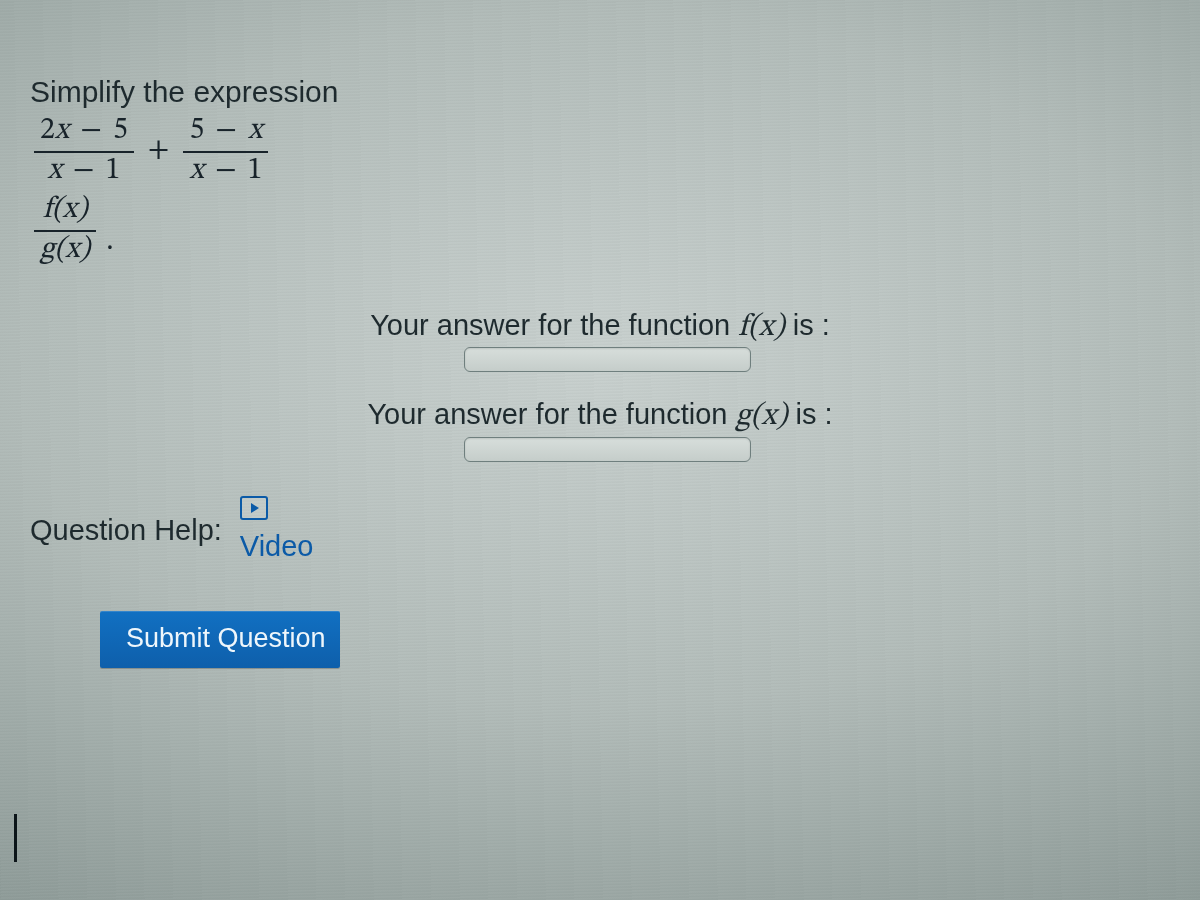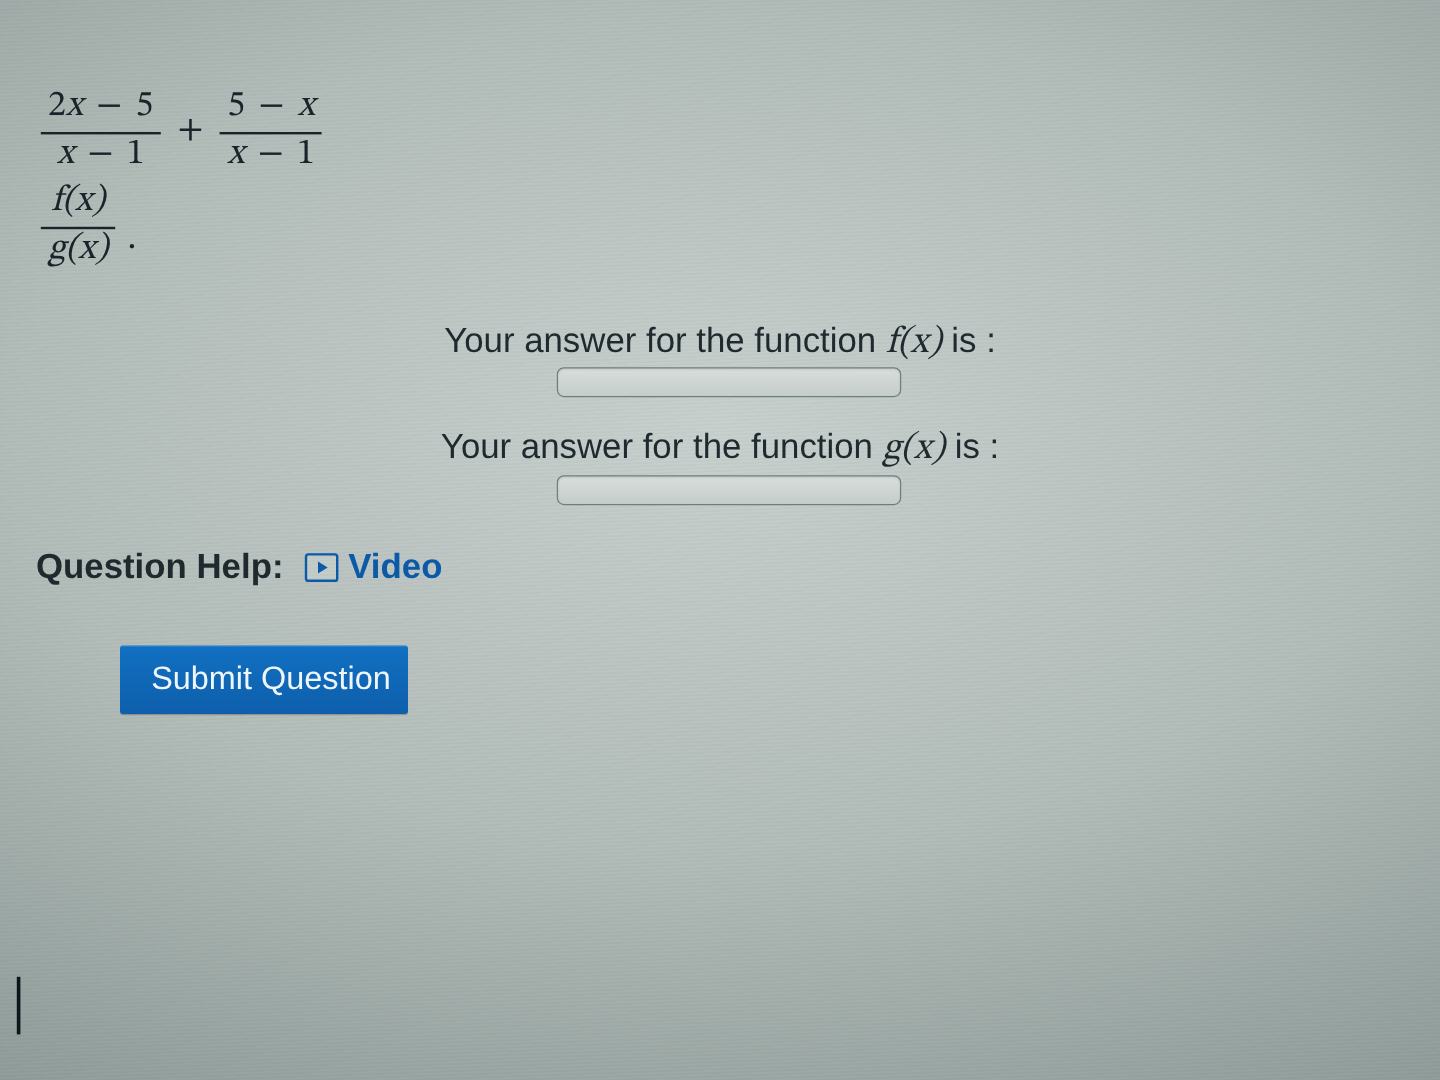--- a/index.html
+++ b/index.html
@@ -106,29 +106,29 @@
     font-size: 20px;
     padding: 0 10px;
     color: #1b2327;
   }
   .help-row {
     margin-top: 34px;
     font-size: 29px;
     display: flex;
     align-items: center;
     gap: 18px;
-    font-weight: bold;
   }
   .help-label { color: #1e2a2e; }
   .video-link {
     color: #0b5aa7;
     display: inline-flex;
-    align-items: center;
+    align-items: flex-start;
     gap: 8px;
     cursor: pointer;
+    flex-direction: column;
   }
   .video-icon {
     width: 24px;
     height: 20px;
     border: 2px solid #0b5aa7;
     border-radius: 3px;
     display: inline-flex;
     align-items: center;
     justify-content: center;
     background: rgba(255,255,255,0.15);
@@ -164,20 +164,21 @@
     width: 3px;
     height: 48px;
     background: #0c1519;
   }
 </style>
 </head>
 <body>
 
 <div class="page">
 
+  <div class="prompt-line">Simplify the expression</div>
 
   
   <div class="math-row">
     <span class="frac">
       <span class="num">
         <span>2</span><span class="mvar">x</span>
         <span class="op">−</span>
         <span>5</span>
       </span>
       <span class="bar"></span>

